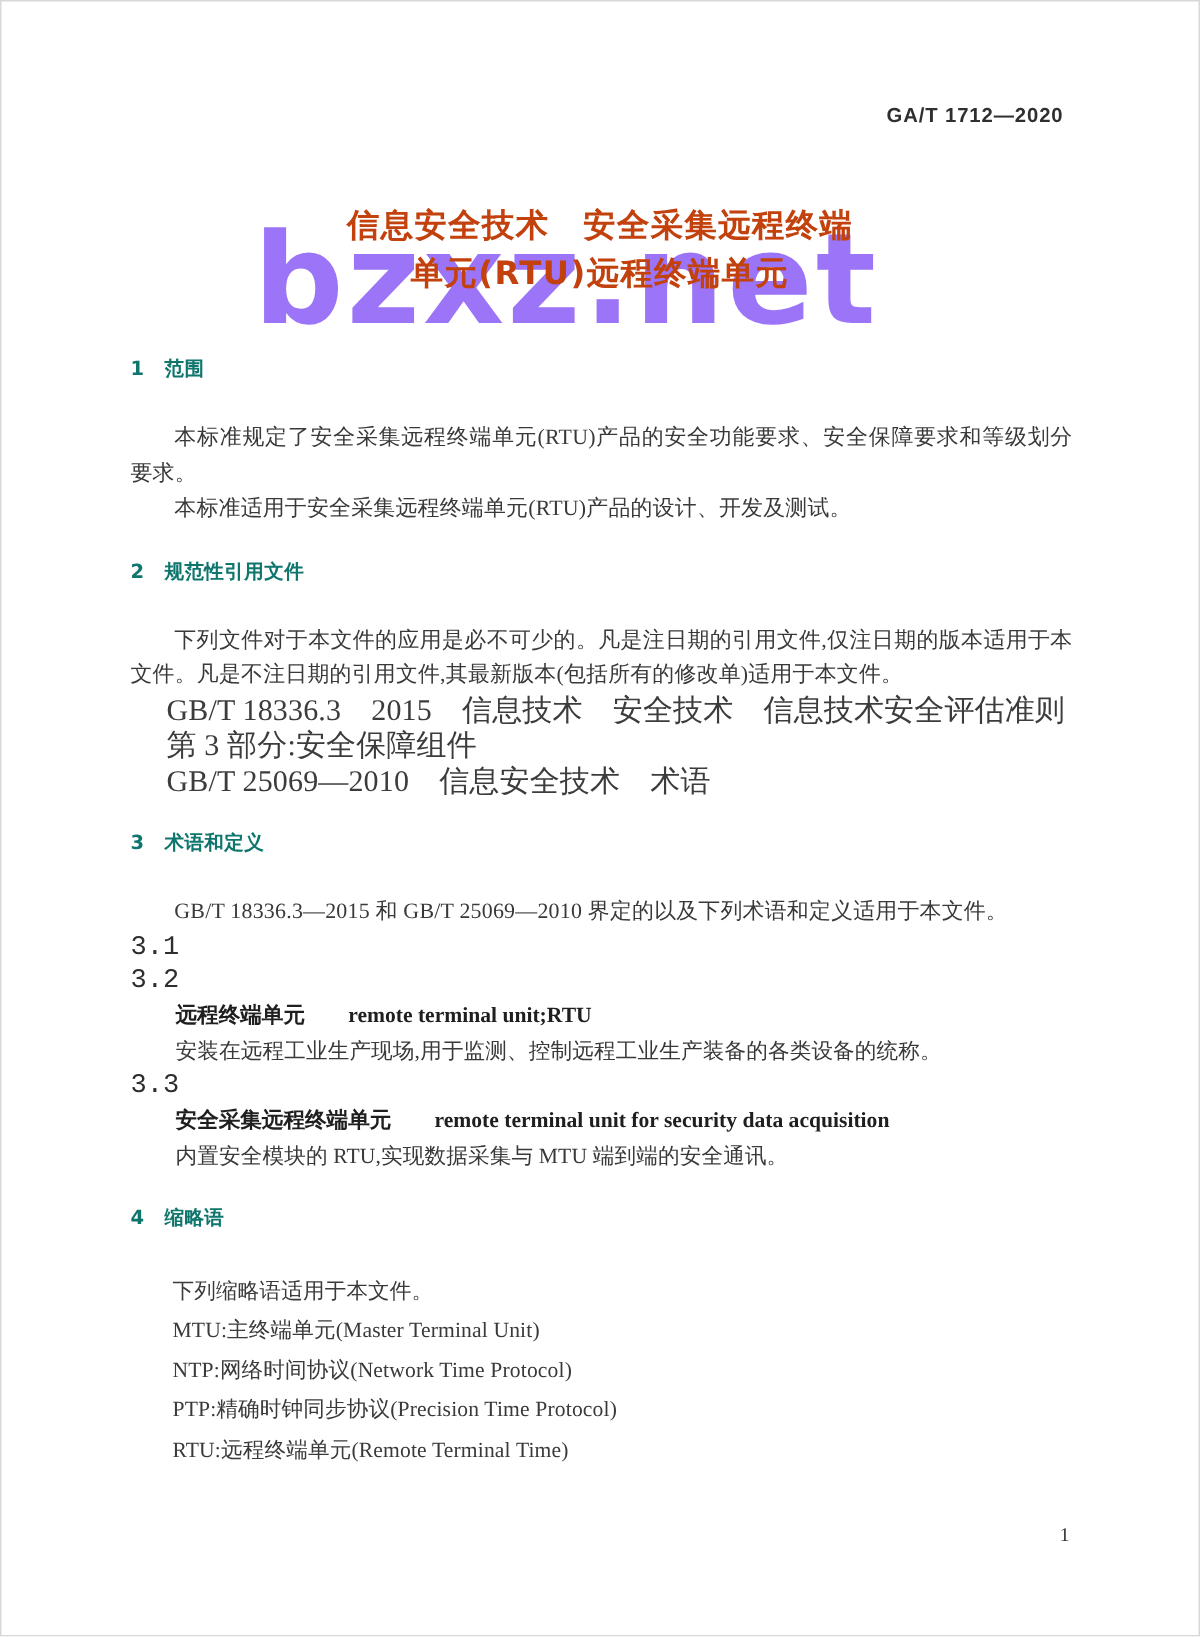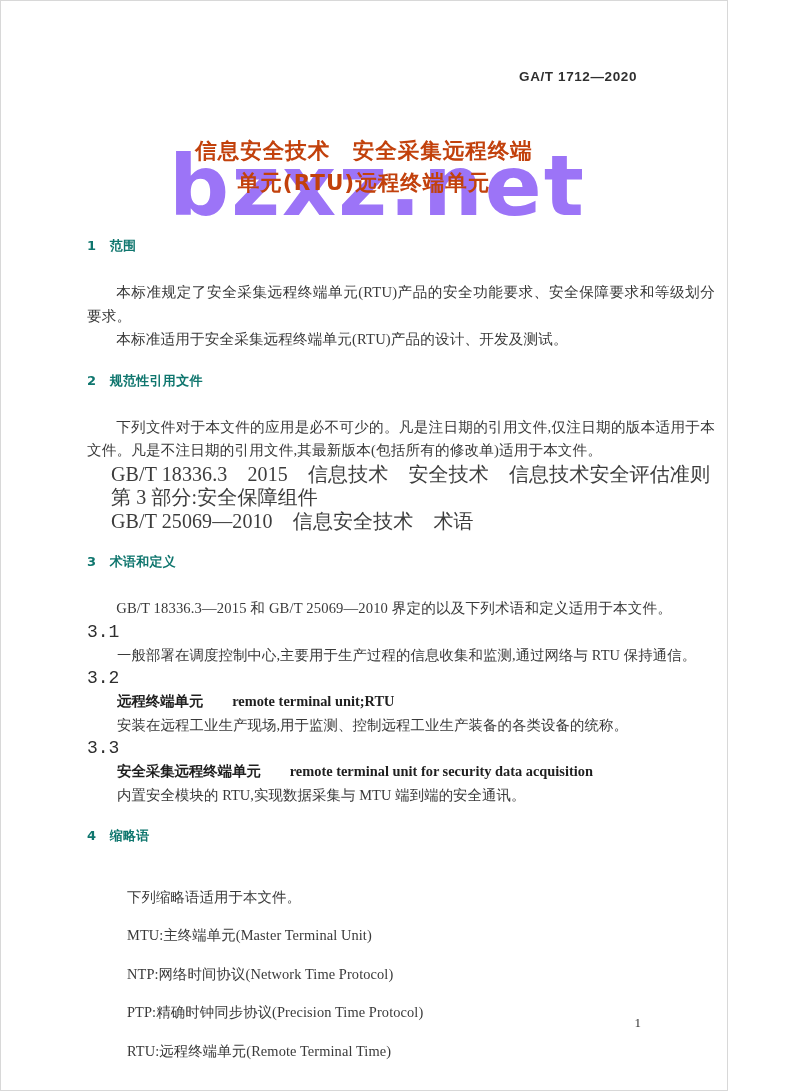--- a/index.html
+++ b/index.html
@@ -5,21 +5,21 @@
   html, body {
     margin: 0;
     padding: 0;
     background: #ffffff;
   }
   body {
     font-family: "Liberation Serif", "DejaVu Serif", serif;
   }
   #page {
     position: relative;
-    width: 728px;
+    width: 800px;
     height: 1091px;
     background: #ffffff;
     border: 1px solid #d8d8d8;
     box-sizing: border-box;
     overflow: hidden;
   }
   
   .std-header {
     position: absolute;
     top: 68px;
@@ -123,21 +123,21 @@
     line-height: 24px;
     color: #393939;
     margin: 0;
     padding-left: 30px;
     letter-spacing: 0.1px;
   }
   .abbr-line {
     font-size: 14.4px;
     line-height: 24.5px;
     color: #3a3a3a;
-    margin: 14px;
+    margin: 2px;
     padding-left: 26px;
     letter-spacing: 0.1px;
   }
   .page-num {
     position: absolute;
     right: 86px;
     top: 1014px;
     font-family: "Liberation Serif", serif;
     font-size: 13px;
     color: #333333;
@@ -173,21 +173,20 @@
     <p class="ref-line">GB/T 18336.3　2015　信息技术　安全技术　信息技术安全评估准则　第 3 部分:安全保障组件</p>
     <p class="ref-line">GB/T 25069—2010　信息安全技术　术语</p>
 
     <div class="gap-md"></div>
 
     <div class="sec-head">3　术语和定义</div>
     <div class="gap-after-head"></div>
     <p class="para indent">GB/T 18336.3—2015 和 GB/T 25069—2010 界定的以及下列术语和定义适用于本文件。</p>
 
     <p class="clause-num">3.1</p>
-    <p class="term-def">一般部署在调度控制中心,主要用于生产过程的信息收集和监测,通过网络与 RTU 保持通信。</p>
 
     <p class="clause-num">3.2</p>
     <p class="term-line">远程终端单元　　remote terminal unit;RTU</p>
     <p class="term-def">安装在远程工业生产现场,用于监测、控制远程工业生产装备的各类设备的统称。</p>
 
     <p class="clause-num">3.3</p>
     <p class="term-line">安全采集远程终端单元　　remote terminal unit for security data acquisition</p>
     <p class="term-def">内置安全模块的 RTU,实现数据采集与 MTU 端到端的安全通讯。</p>
 
     <div class="gap-md"></div>

